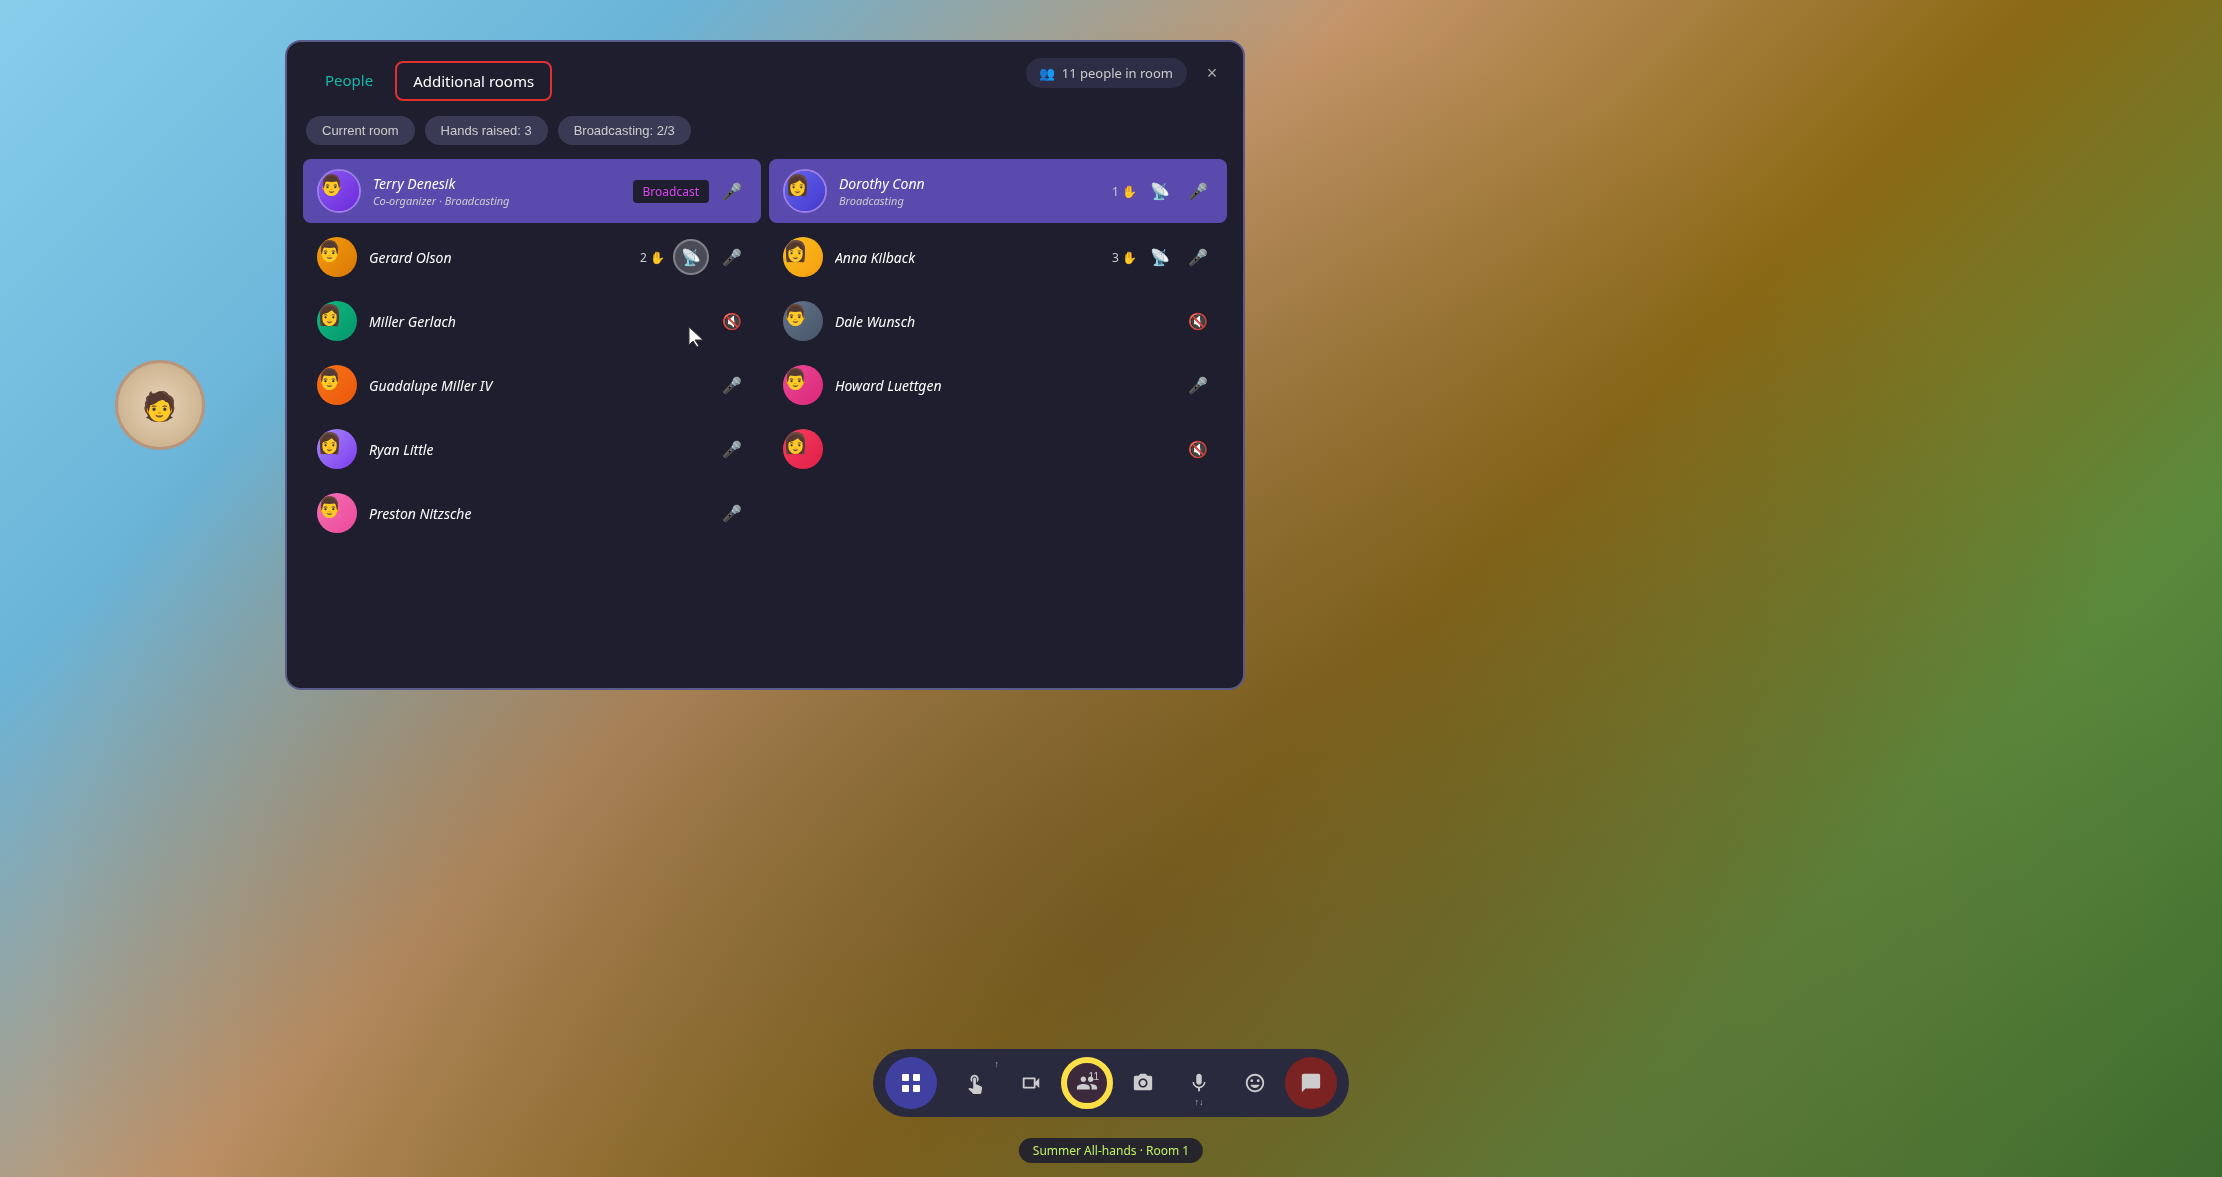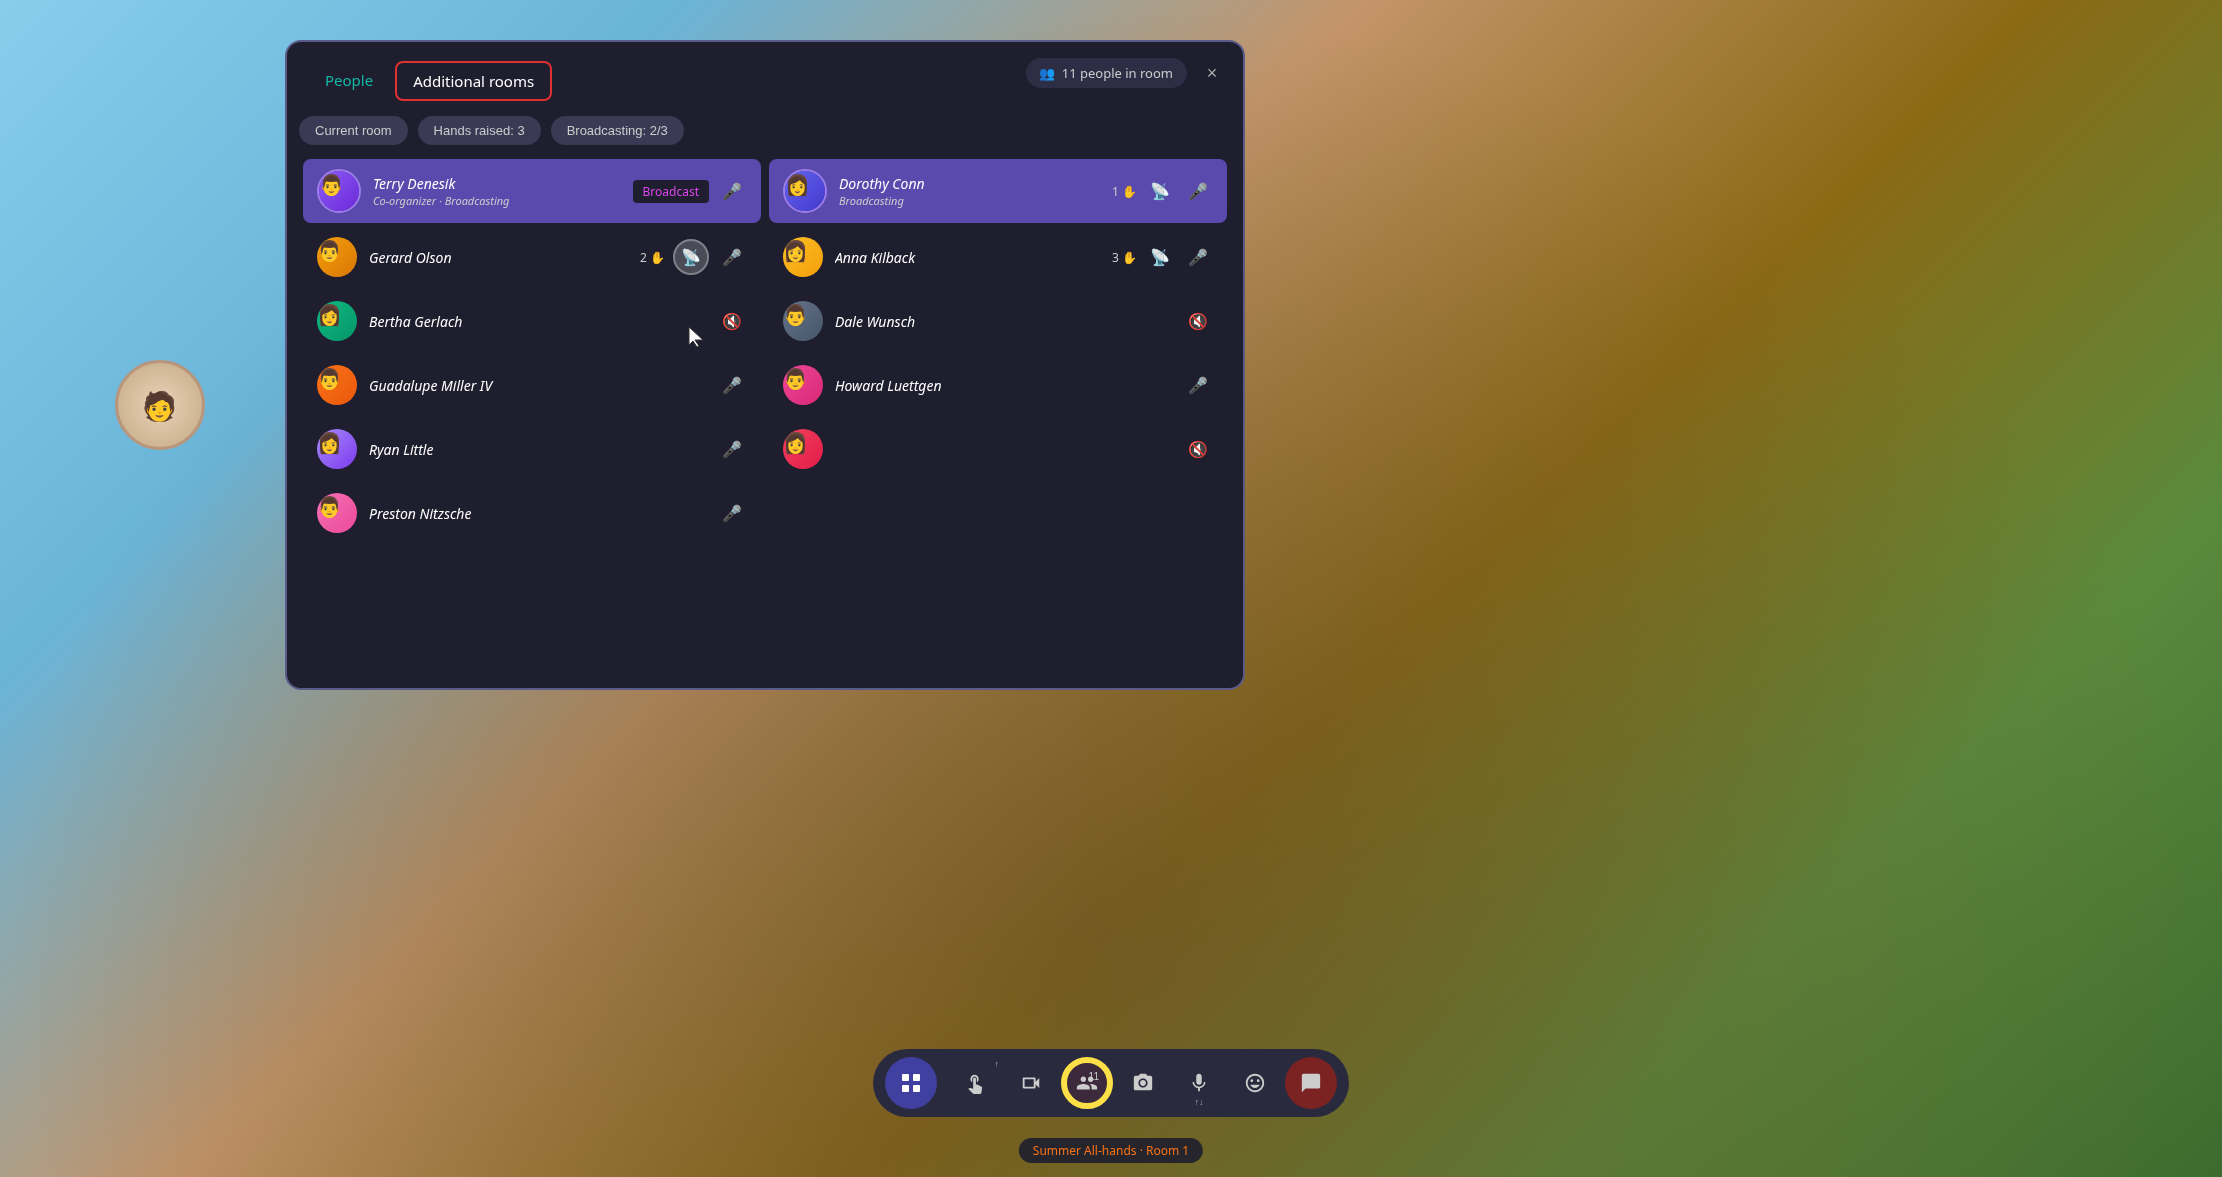--- a/index.html
+++ b/index.html
@@ -94,21 +94,21 @@
       cursor: pointer;
       display: flex;
       align-items: center;
       justify-content: center;
     }
 
     
     .filter-bar {
       display: flex;
       align-items: center;
-      padding: 14px 12px;
+      padding: 14px 19px;
       gap: 10px;
     }
     .filter-btn {
       padding: 7px 16px;
       border-radius: 20px;
       background: #3a3a55;
       color: #ccc;
       font-size: 13px;
       border: none;
       cursor: pointer;
@@ -279,21 +279,21 @@
       justify-content: center;
       margin-right: 8px;
     }
 
     .room-label {
       position: absolute;
       bottom: 14px;
       left: 50%;
       transform: translateX(-50%);
       background: rgba(30,30,46,0.9);
-      color: #f97316;
+      color: #bef264;
       font-size: 12px;
       padding: 4px 14px;
       border-radius: 20px;
       z-index: 20;
       white-space: nowrap;
     }
 
     
     .av-ring {
       width: 44px;
@@ -379,21 +379,21 @@
           <button class="icon-btn active-broadcast" style="background:rgba(255,255,255,0.2);border-radius:50%;">📡</button>
           <button class="icon-btn">🎤</button>
         </div>
       </div>
 
       <div class="person-row">
         <div class="avatar av-bertha">
           <span style="font-size:20px;">👩</span>
         </div>
         <div class="person-info">
-          <div class="person-name">Bertha Gerlach</div>
+          <div class="person-name">Miller Gerlach</div>
         </div>
         <div class="row-actions">
           <button class="icon-btn" style="color:#666;">🔇</button>
         </div>
       </div>
 
       <div class="person-row">
         <div class="avatar av-guadalupe">
           <span style="font-size:20px;">👨</span>
         </div>

